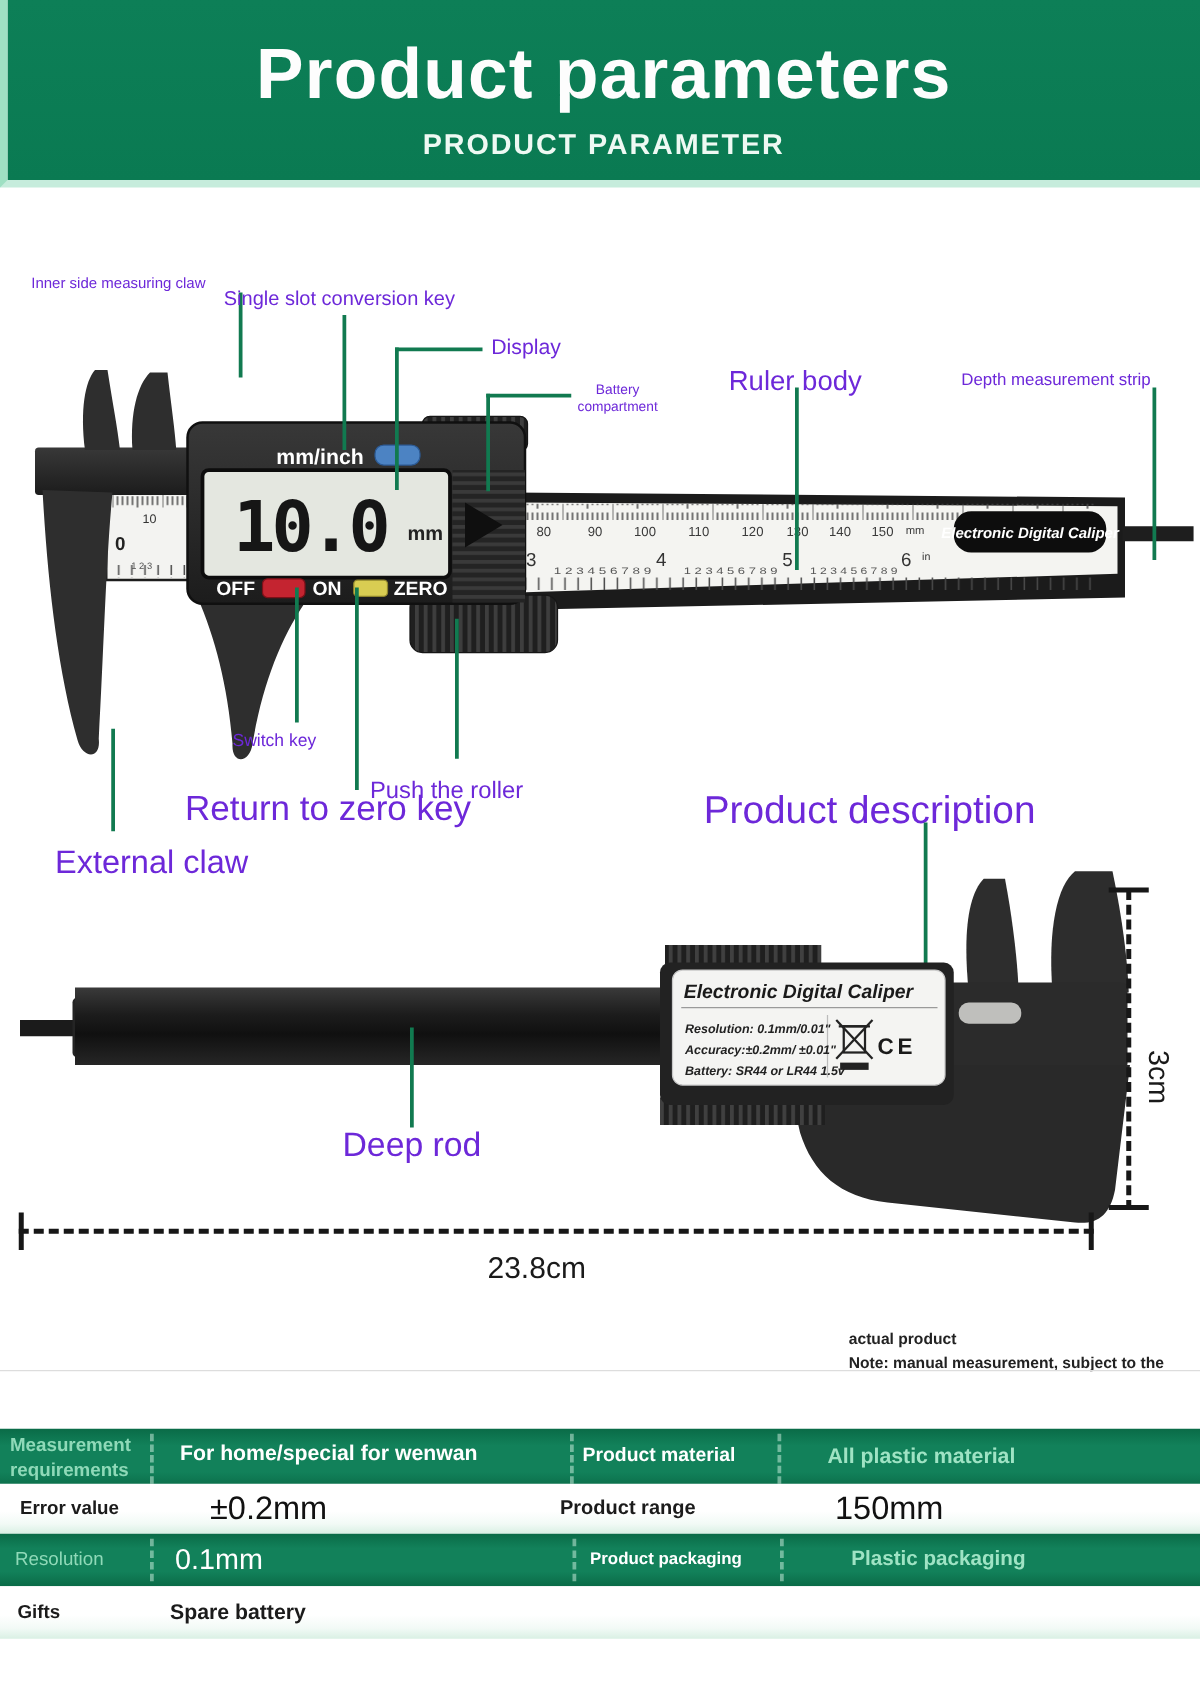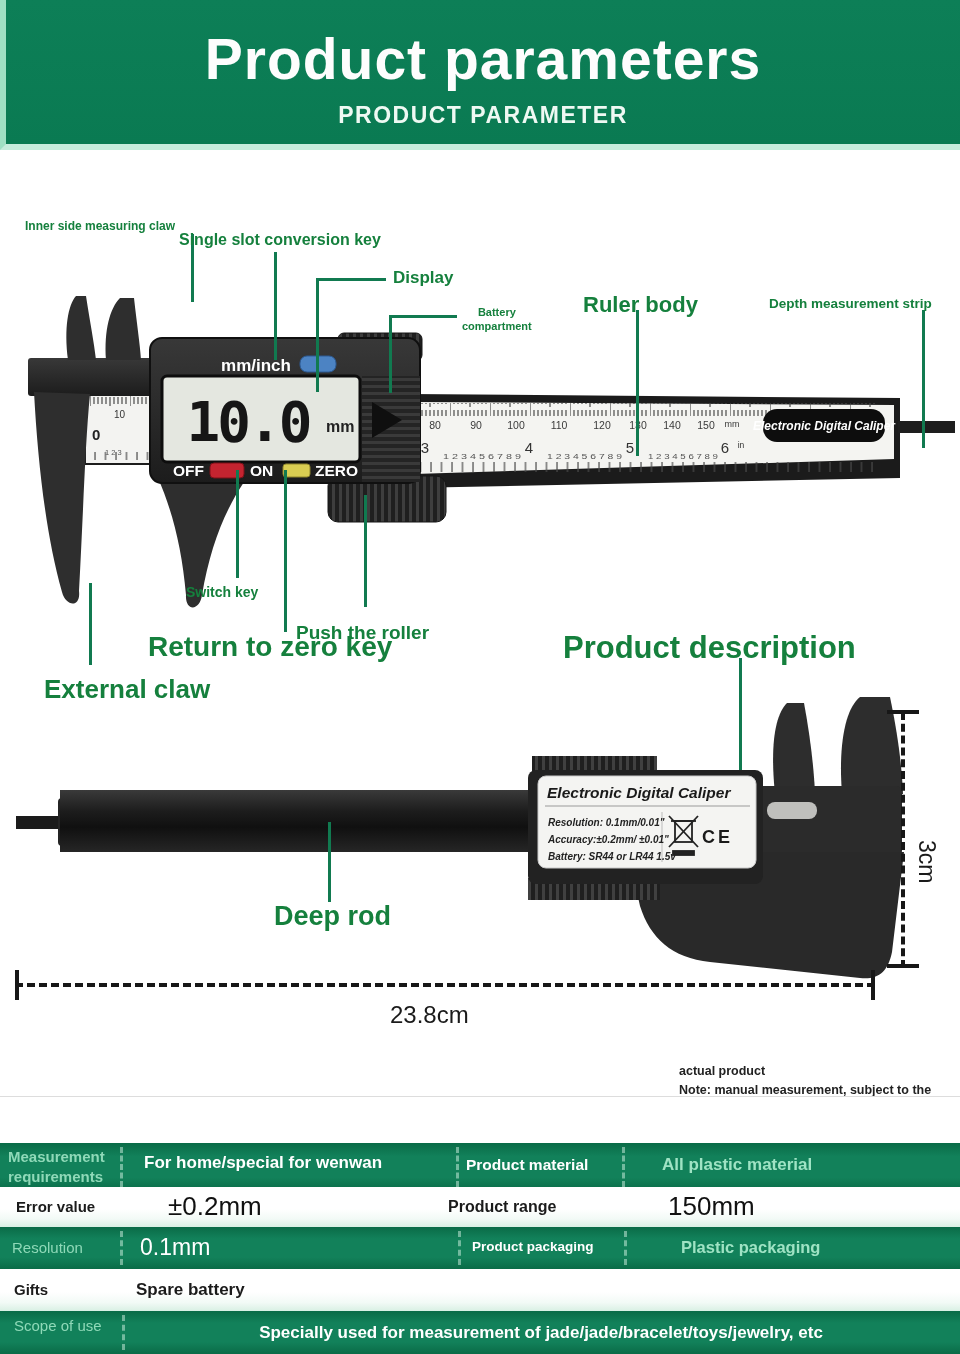--- a/index.html
+++ b/index.html
@@ -6,21 +6,21 @@
   #page{position:relative;width:960px;height:1354px;background:#fff;overflow:hidden;
         font-family:"Liberation Sans",sans-serif;}
   
   .header{position:absolute;left:0;top:0;width:960px;height:150px;
           background:linear-gradient(180deg,#0d7f57,#0a7a52);
           border-left:6px solid #9fe0c3;border-bottom:6px solid #c6ecdc;
           box-sizing:border-box;text-align:center;}
   .header h1{margin:0;padding-top:26px;font-size:57px;font-weight:700;color:#fdfdfd;letter-spacing:1px;}
   .header h2{margin:10px 0 0 0;font-size:23px;font-weight:600;color:#eef9f3;letter-spacing:1.5px;}
   
-  .dlabel{position:absolute;color:#15803d;font-weight:700;white-space:nowrap;}
+  .dlabel{position:absolute;color:#6d28d9;font-weight:400;white-space:nowrap;}
   
   .vline,.hline{position:absolute;background:#117a50;}
   .vline{width:3px;}
   .hline{height:3px;}
   
   .dimh{position:absolute;border-top:4px dashed #171717;height:0;}
   .dimv{position:absolute;border-left:4px dashed #171717;width:0;}
   .capv{position:absolute;width:4px;height:30px;background:#171717;}
   .caph{position:absolute;width:32px;height:4px;background:#171717;}
   .dimtext{position:absolute;font-size:24px;font-weight:500;color:#1a1a1a;}
@@ -267,19 +267,14 @@
     <span class="cell val-white" style="left:472px;top:12px;font-size:13.5px">Product packaging</span>
     <div class="vdiv" style="left:624px"></div>
     <span class="cell val-teal" style="left:657px;top:11px;font-size:16.5px">Plastic packaging</span>
   </div>
 
   <div class="trow row-white" style="top:1269px;height:42px">
     <span class="cell lbl-dark" style="left:14px;top:12px">Gifts</span>
     <span class="cell lbl-dark" style="left:136px;top:11px;font-size:17px">Spare battery</span>
   </div>
 
-  <div class="trow row-green" style="top:1311px;height:43px">
-    <span class="cell lbl-teal" style="left:14px;top:5px;width:96px;white-space:normal;font-weight:500">Scope of use</span>
-    <div class="vdiv" style="left:122px"></div>
-    <span class="cell val-white" style="left:122px;top:12px;width:838px;text-align:center;font-size:17px">Specially used for measurement of jade/jade/bracelet/toys/jewelry, etc</span>
-  </div>
 
 </div>
 
 </body></html>

